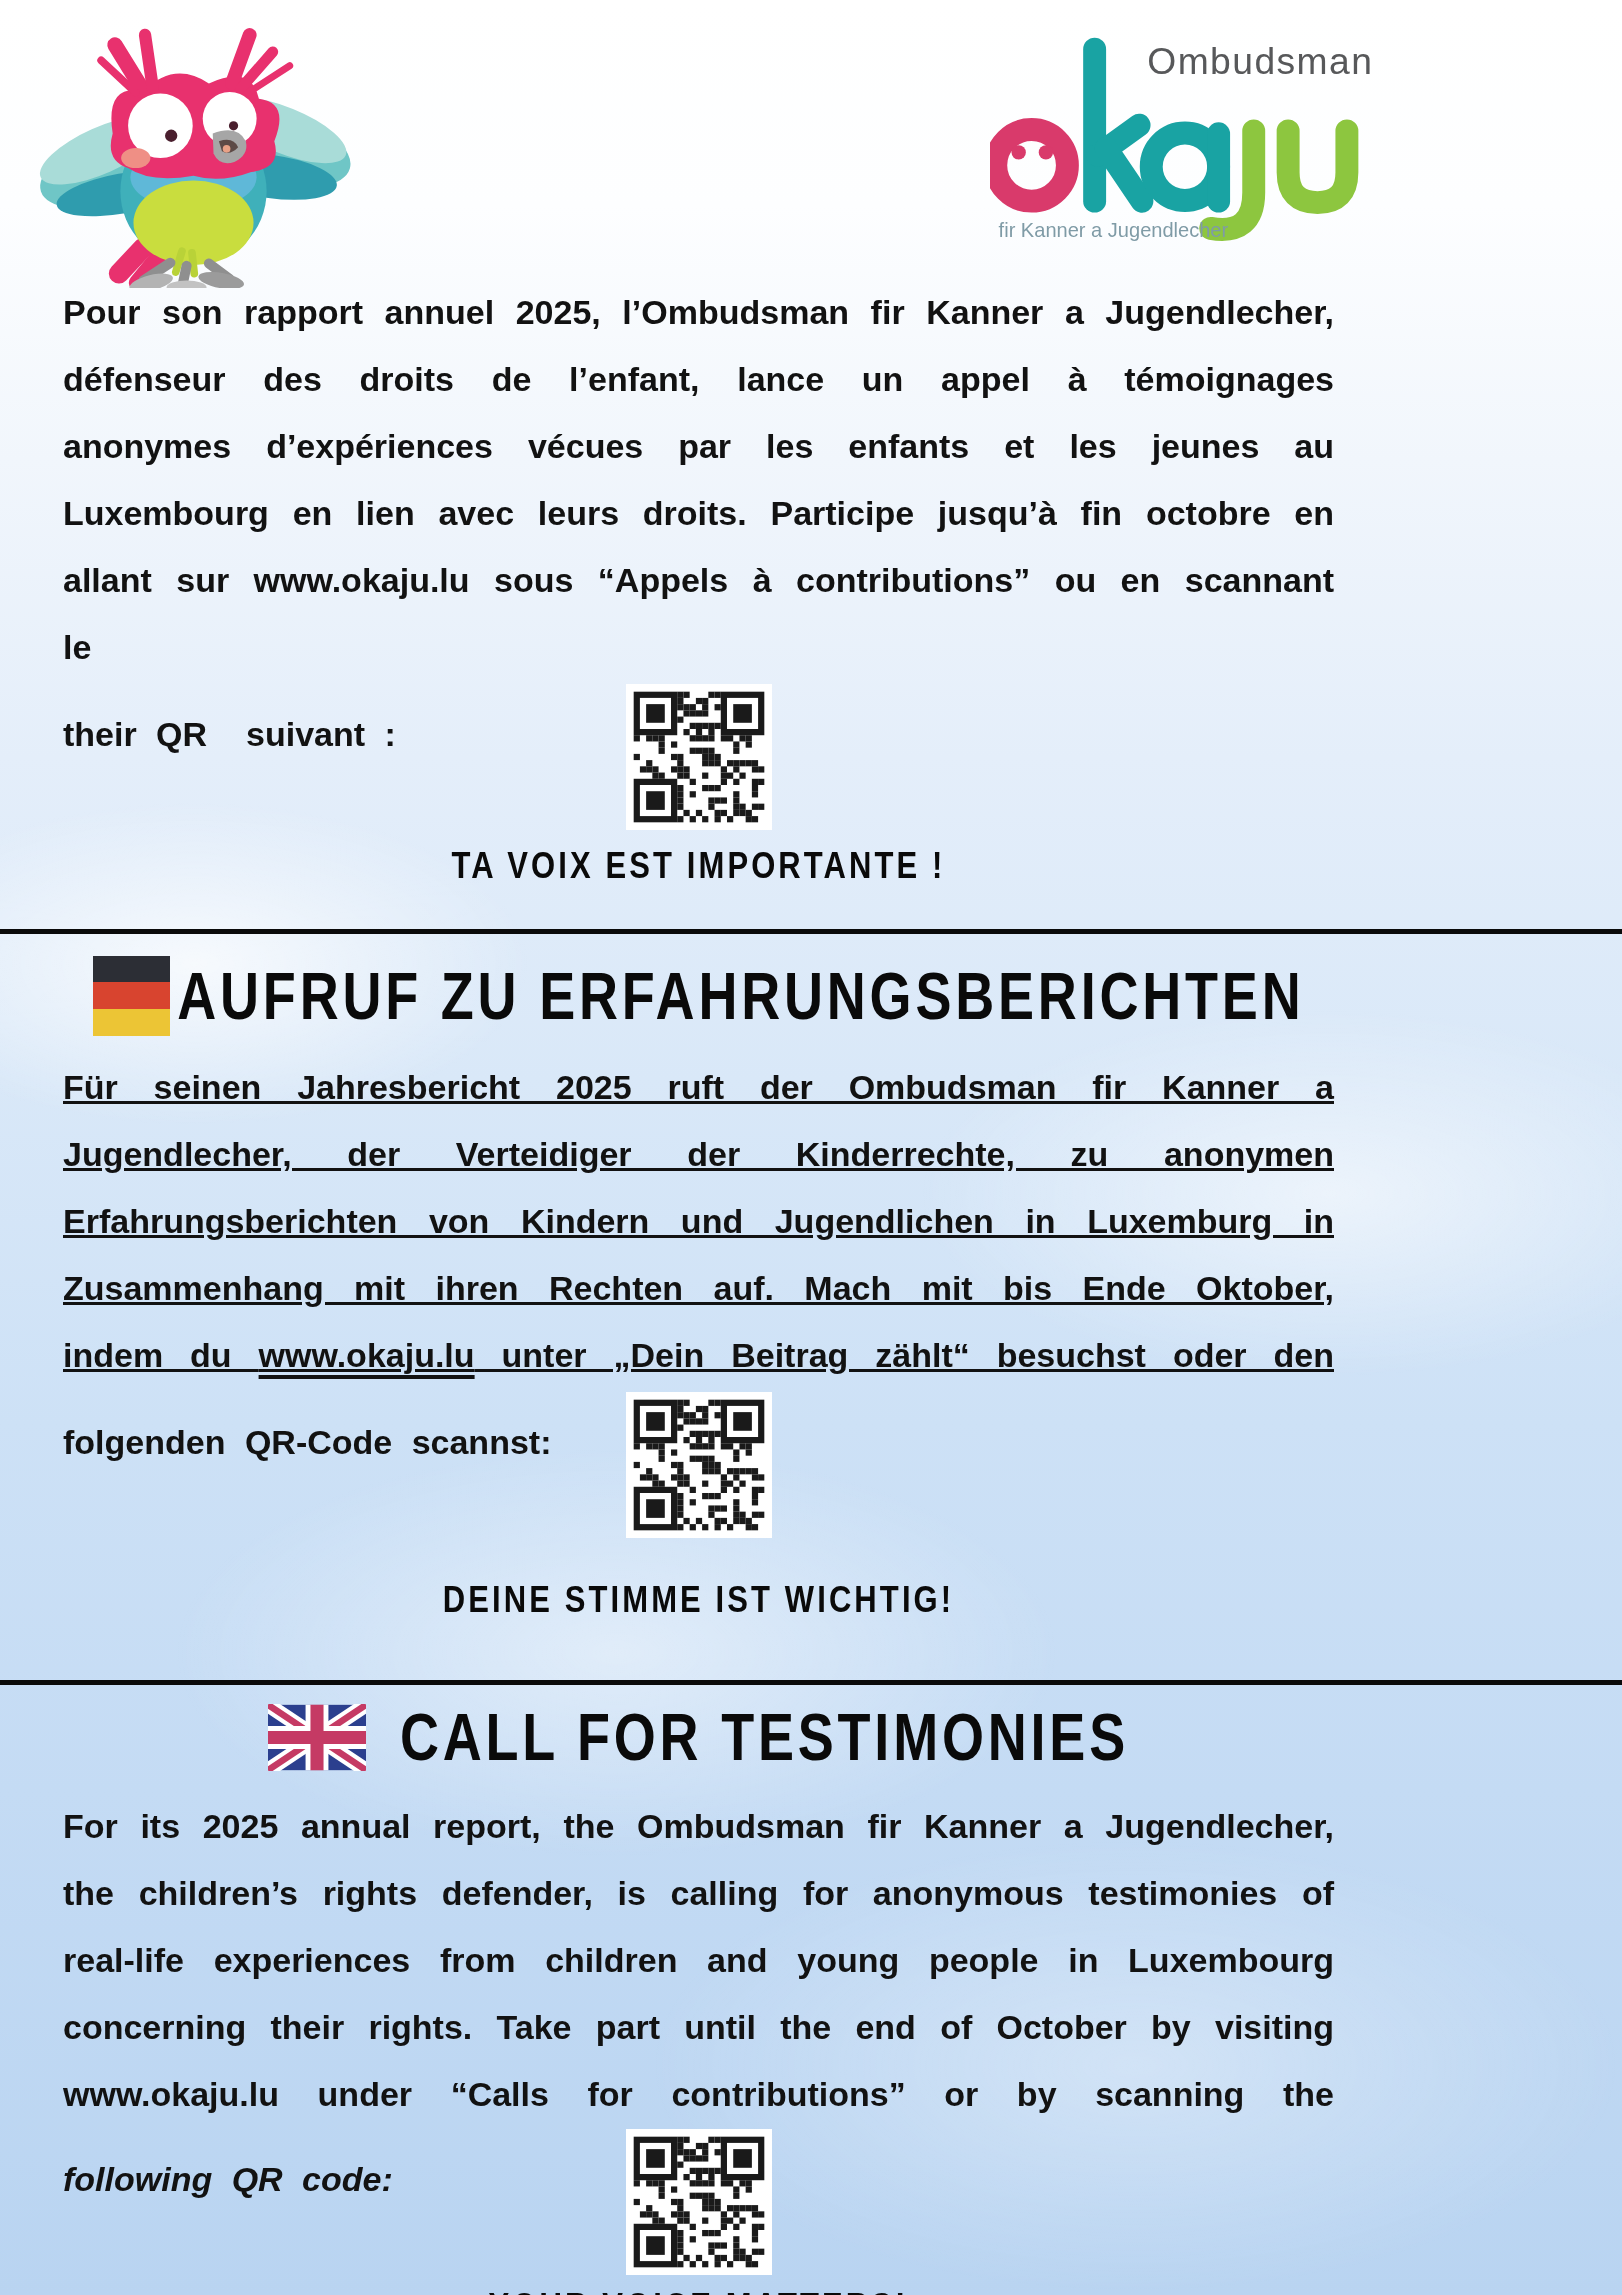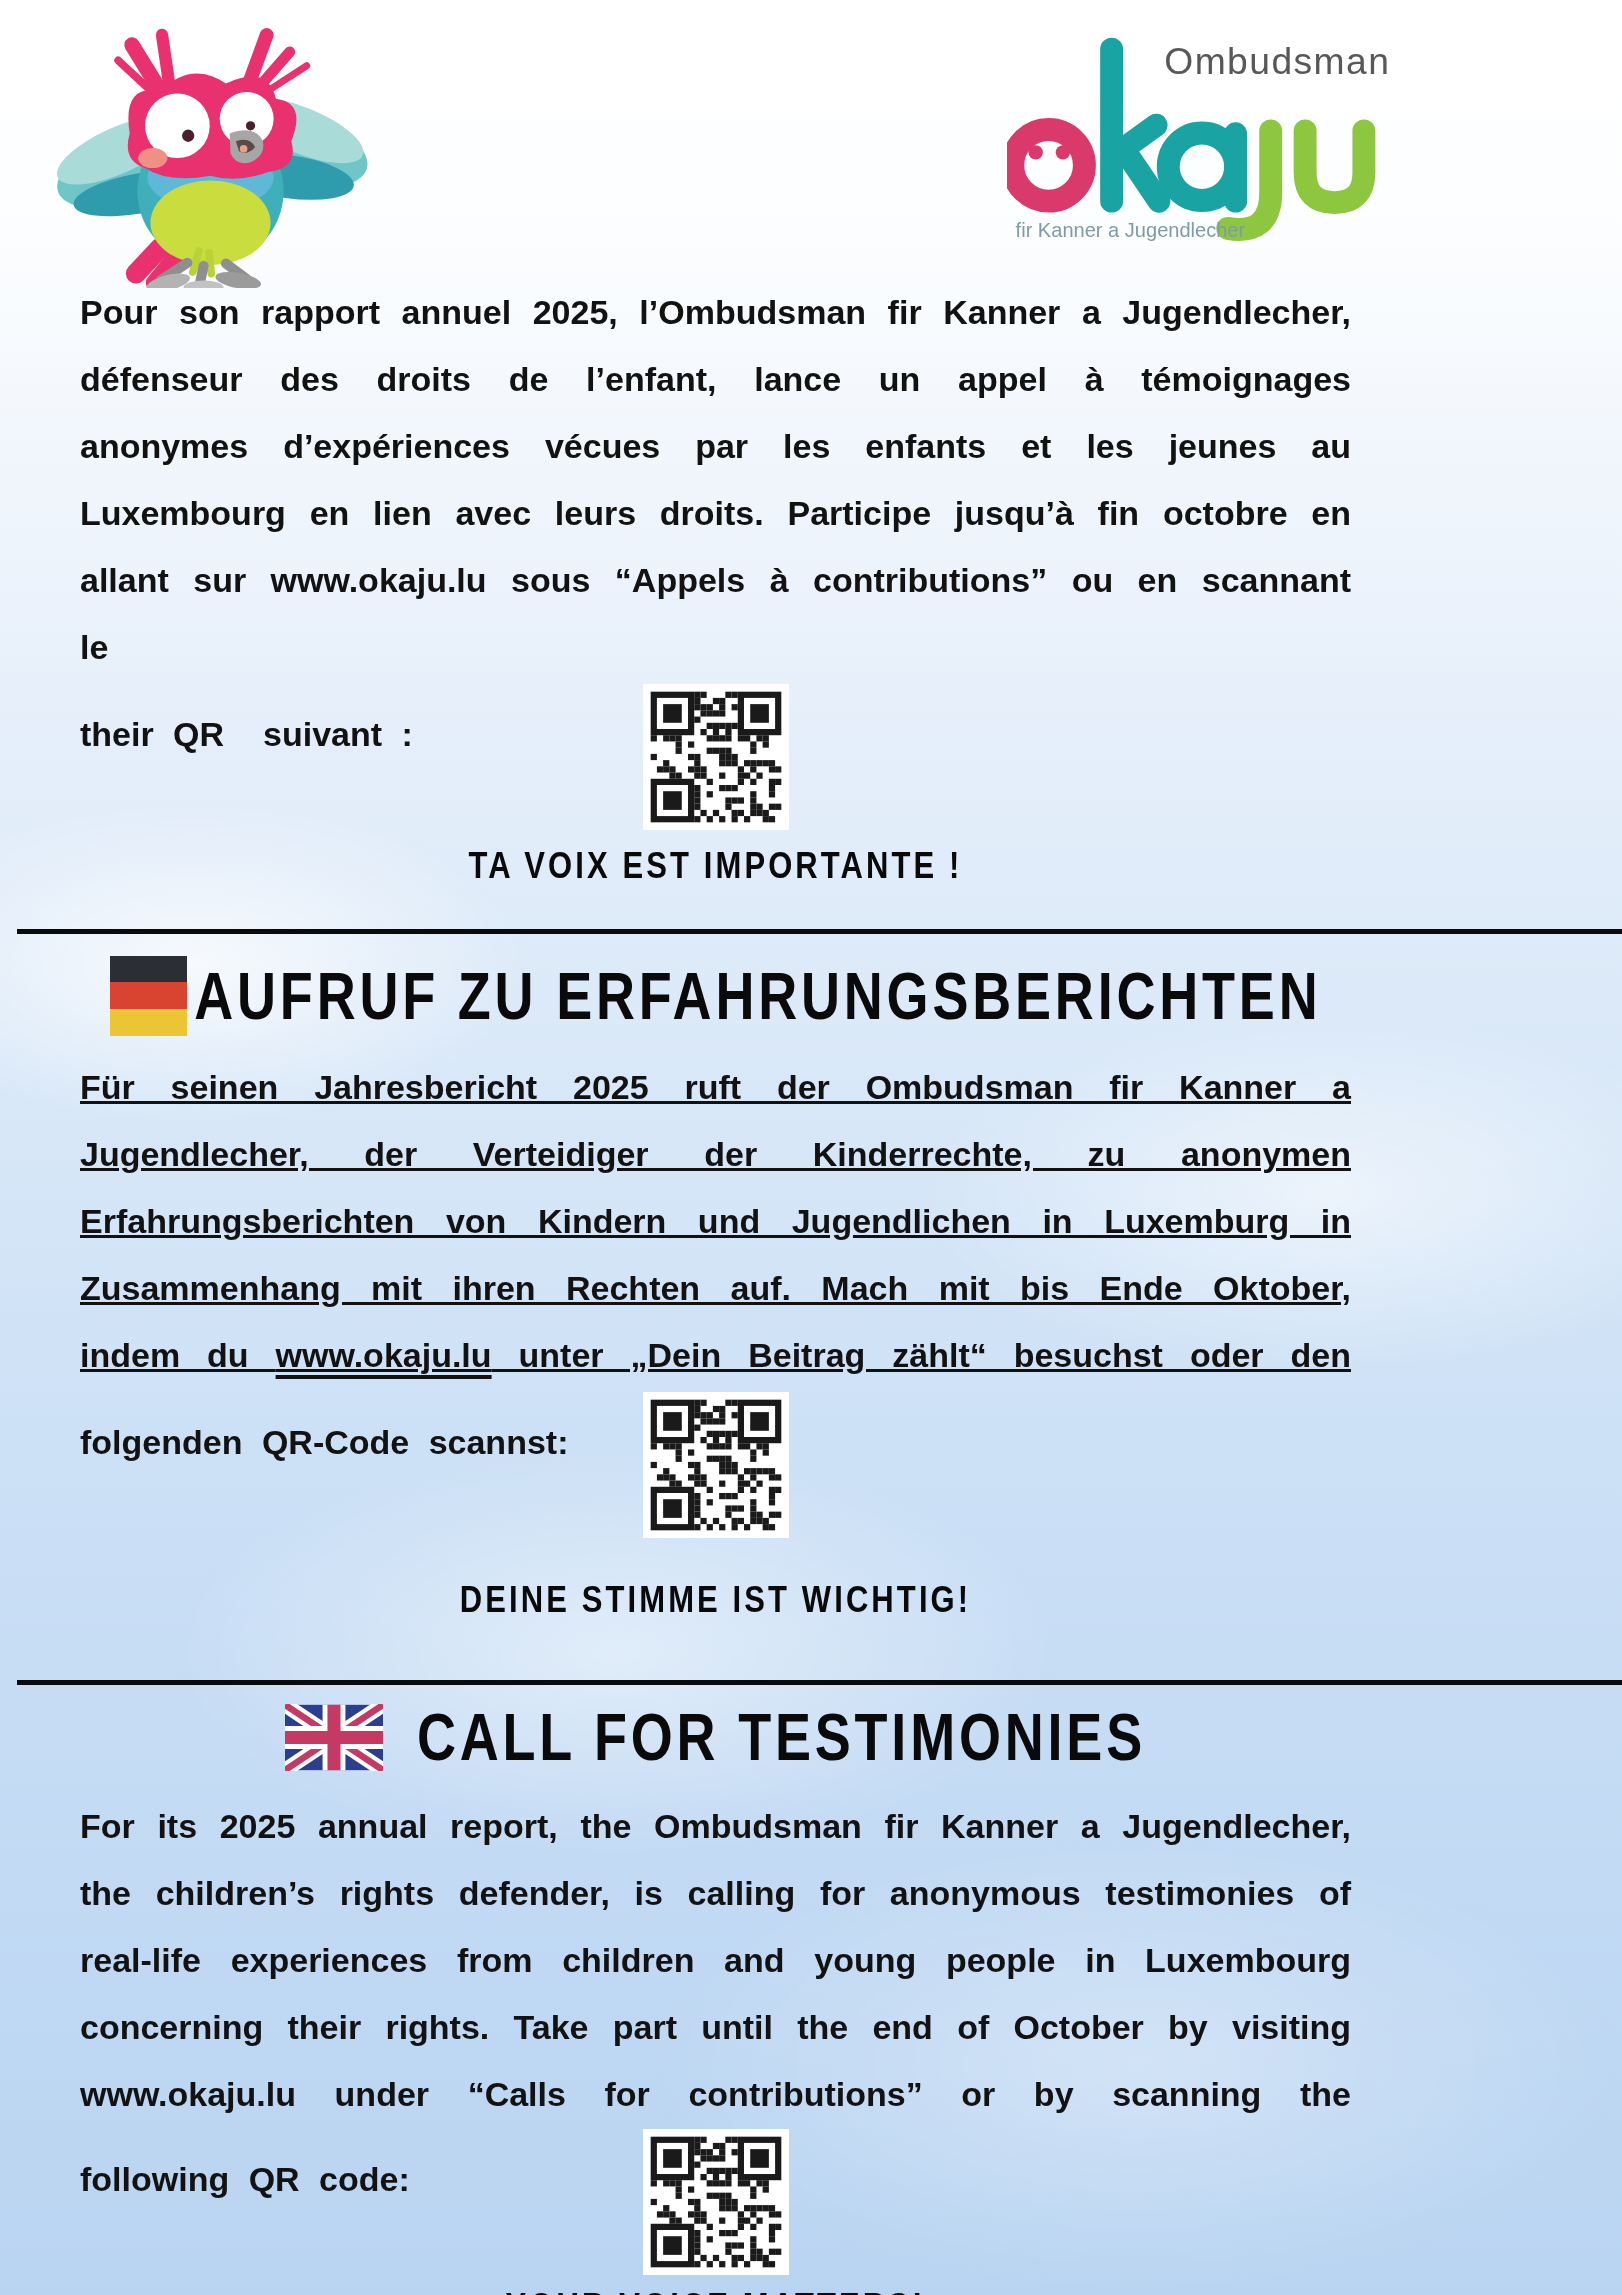--- a/index.html
+++ b/index.html
@@ -8,21 +8,21 @@
     font-family:"Liberation Sans","DejaVu Sans",sans-serif;
     color:#111;
     background:
       radial-gradient(ellipse 476px 230px at 12% 42%, rgba(255,255,255,.75), rgba(255,255,255,0) 70%),
       radial-gradient(ellipse 583px 261px at 82% 52%, rgba(255,255,255,.55), rgba(255,255,255,0) 70%),
       radial-gradient(ellipse 629px 291px at 38% 72%, rgba(255,255,255,.45), rgba(255,255,255,0) 70%),
       radial-gradient(ellipse 690px 322px at 70% 90%, rgba(255,255,255,.30), rgba(255,255,255,0) 70%),
       linear-gradient(180deg,#ffffff 0%,#fdfeff 9%,#f1f6fc 20%,#e4eefa 33%,#d9e8f8 47%,#cde1f6 62%,#c4dbf4 78%,#b9d4f1 100%);
     overflow:hidden;
   }
-  .page{position:relative;width:1397px;height:2295px;padding-left:17px;}
+  .page{position:relative;width:1397px;height:2295px;}
 
   
   .header{position:relative;height:267px;}
   .owl{position:absolute;left:28px;top:18.4px;width:331px;height:auto;}
   .logo{position:absolute;right:20px;top:21.5px;width:387px;height:auto;}
 
   
   .sec{padding:0 63px;box-sizing:border-box;}
   .sec-fr{height:650px;}
   .sec-de{height:726px;}
@@ -44,21 +44,21 @@
   }
   .para{
     margin:12.3px 0 0;text-align:justify;text-align-last:justify;
   }
   .sec-de .para{margin-top:17px;text-decoration:underline;}
   .sec-en .para{margin-top:14px;}
 
   .okaju-link{text-decoration:underline;text-decoration-thickness:3.8px;text-underline-offset:8.4px;}
 
   .qr-row{position:relative;height:147px;margin-top:3.1px;}
-  .sec-en .qr-row{margin-top:1.5px;}
+  .sec-en .qr-row{margin-top:1.5px;font-style:italic;}
   .qr-line{position:absolute;left:0;top:17px;white-space:pre;}
   .qr-box{
     position:absolute;left:50%;top:0;transform:translateX(-50%);
     width:146px;height:146px;background:#ffffff;
   }
   .qr-box svg{display:block;width:146px;height:146px;}
 
   .tagline{
     text-align:center;font-size:31px;font-weight:700;letter-spacing:3.1px;
     color:#0a0a0a;transform:scaleY(1.18);transform-origin:center;

